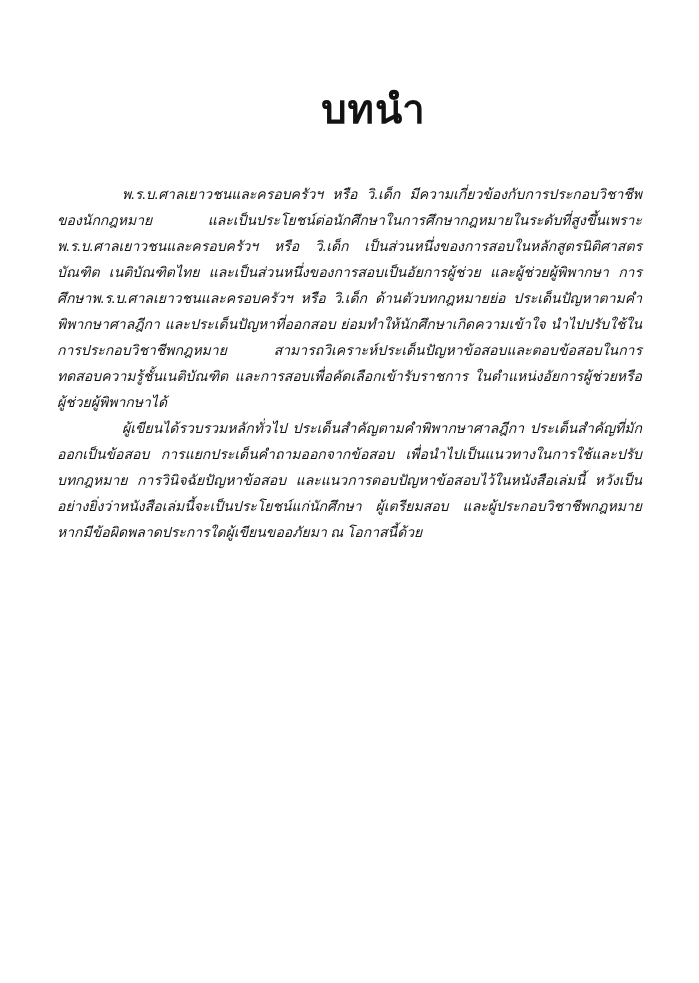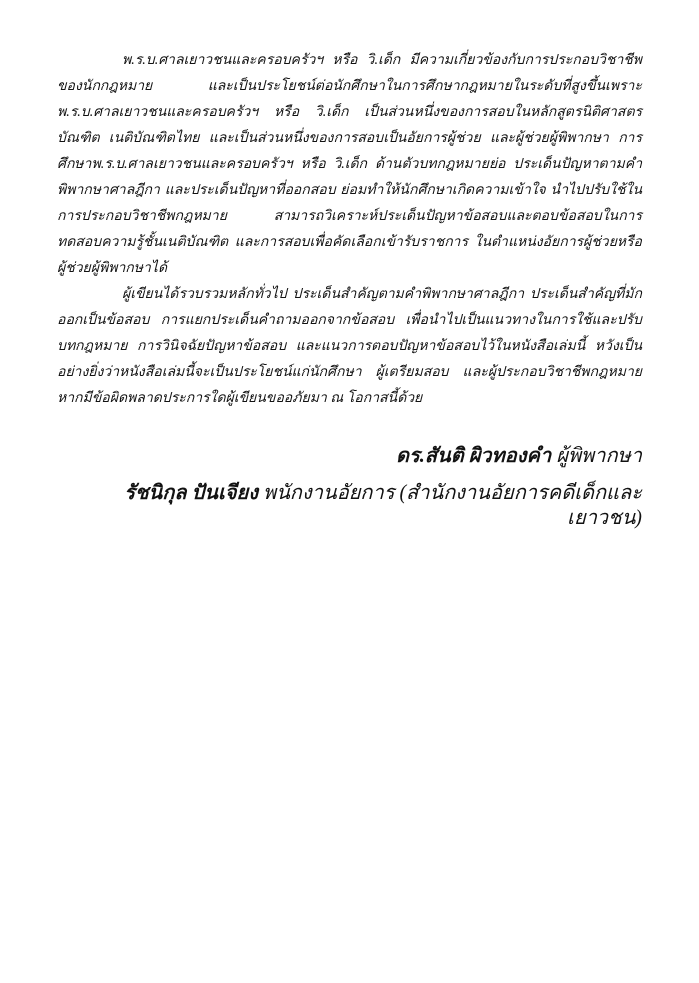--- a/index.html
+++ b/index.html
@@ -51,30 +51,21 @@
   .sig-line + .sig-line { margin-top: 12px; }
   .sig-name { font-weight: bold; }
   .sig-role { font-weight: normal; }
 </style>
 </head>
 <body>
 
 <div class="page">
   <div class="content">
 
+    <h1 class="title">บทนำ</h1>
 
     <p class="body-para first">พ.ร.บ.ศาลเยาวชนและครอบครัวฯ หรือ วิ.เด็ก มีความเกี่ยวข้องกับการประกอบวิชาชีพของนักกฎหมาย และเป็นประโยชน์ต่อนักศึกษาในการศึกษากฎหมายในระดับที่สูงขึ้นเพราะ พ.ร.บ.ศาลเยาวชนและครอบครัวฯ หรือ วิ.เด็ก เป็นส่วนหนึ่งของการสอบในหลักสูตรนิติศาสตรบัณฑิต เนติบัณฑิตไทย และเป็นส่วนหนึ่งของการสอบเป็นอัยการผู้ช่วย และผู้ช่วยผู้พิพากษา การศึกษาพ.ร.บ.ศาลเยาวชนและครอบครัวฯ หรือ วิ.เด็ก ด้านตัวบทกฎหมายย่อ ประเด็นปัญหาตามคำพิพากษาศาลฎีกา และประเด็นปัญหาที่ออกสอบ ย่อมทำให้นักศึกษาเกิดความเข้าใจ นำไปปรับใช้ในการประกอบวิชาชีพกฎหมาย สามารถวิเคราะห์ประเด็นปัญหาข้อสอบและตอบข้อสอบในการทดสอบความรู้ชั้นเนติบัณฑิต และการสอบเพื่อคัดเลือกเข้ารับราชการ ในตำแหน่งอัยการผู้ช่วยหรือผู้ช่วยผู้พิพากษาได้</p>
 
     <p class="body-para second">ผู้เขียนได้รวบรวมหลักทั่วไป ประเด็นสำคัญตามคำพิพากษาศาลฎีกา ประเด็นสำคัญที่มักออกเป็นข้อสอบ การแยกประเด็นคำถามออกจากข้อสอบ เพื่อนำไปเป็นแนวทางในการใช้และปรับบทกฎหมาย การวินิจฉัยปัญหาข้อสอบ และแนวการตอบปัญหาข้อสอบไว้ในหนังสือเล่มนี้ หวังเป็นอย่างยิ่งว่าหนังสือเล่มนี้จะเป็นประโยชน์แก่นักศึกษา ผู้เตรียมสอบ และผู้ประกอบวิชาชีพกฎหมาย หากมีข้อผิดพลาดประการใดผู้เขียนขออภัยมา ณ โอกาสนี้ด้วย</p>
 
-    <div class="signatures">
-      <div class="sig-line">
-        <span class="sig-name">ดร.สันติ ผิวทองคำ</span>
-        <span class="sig-role">ผู้พิพากษา</span>
-      </div>
-      <div class="sig-line">
-        <span class="sig-name">รัชนิกุล ปันเจียง</span>
-        <span class="sig-role">พนักงานอัยการ (สำนักงานอัยการคดีเด็กและเยาวชน)</span>
-      </div>
-    </div>
 
   </div>
 </div>
 
 </body></html>

